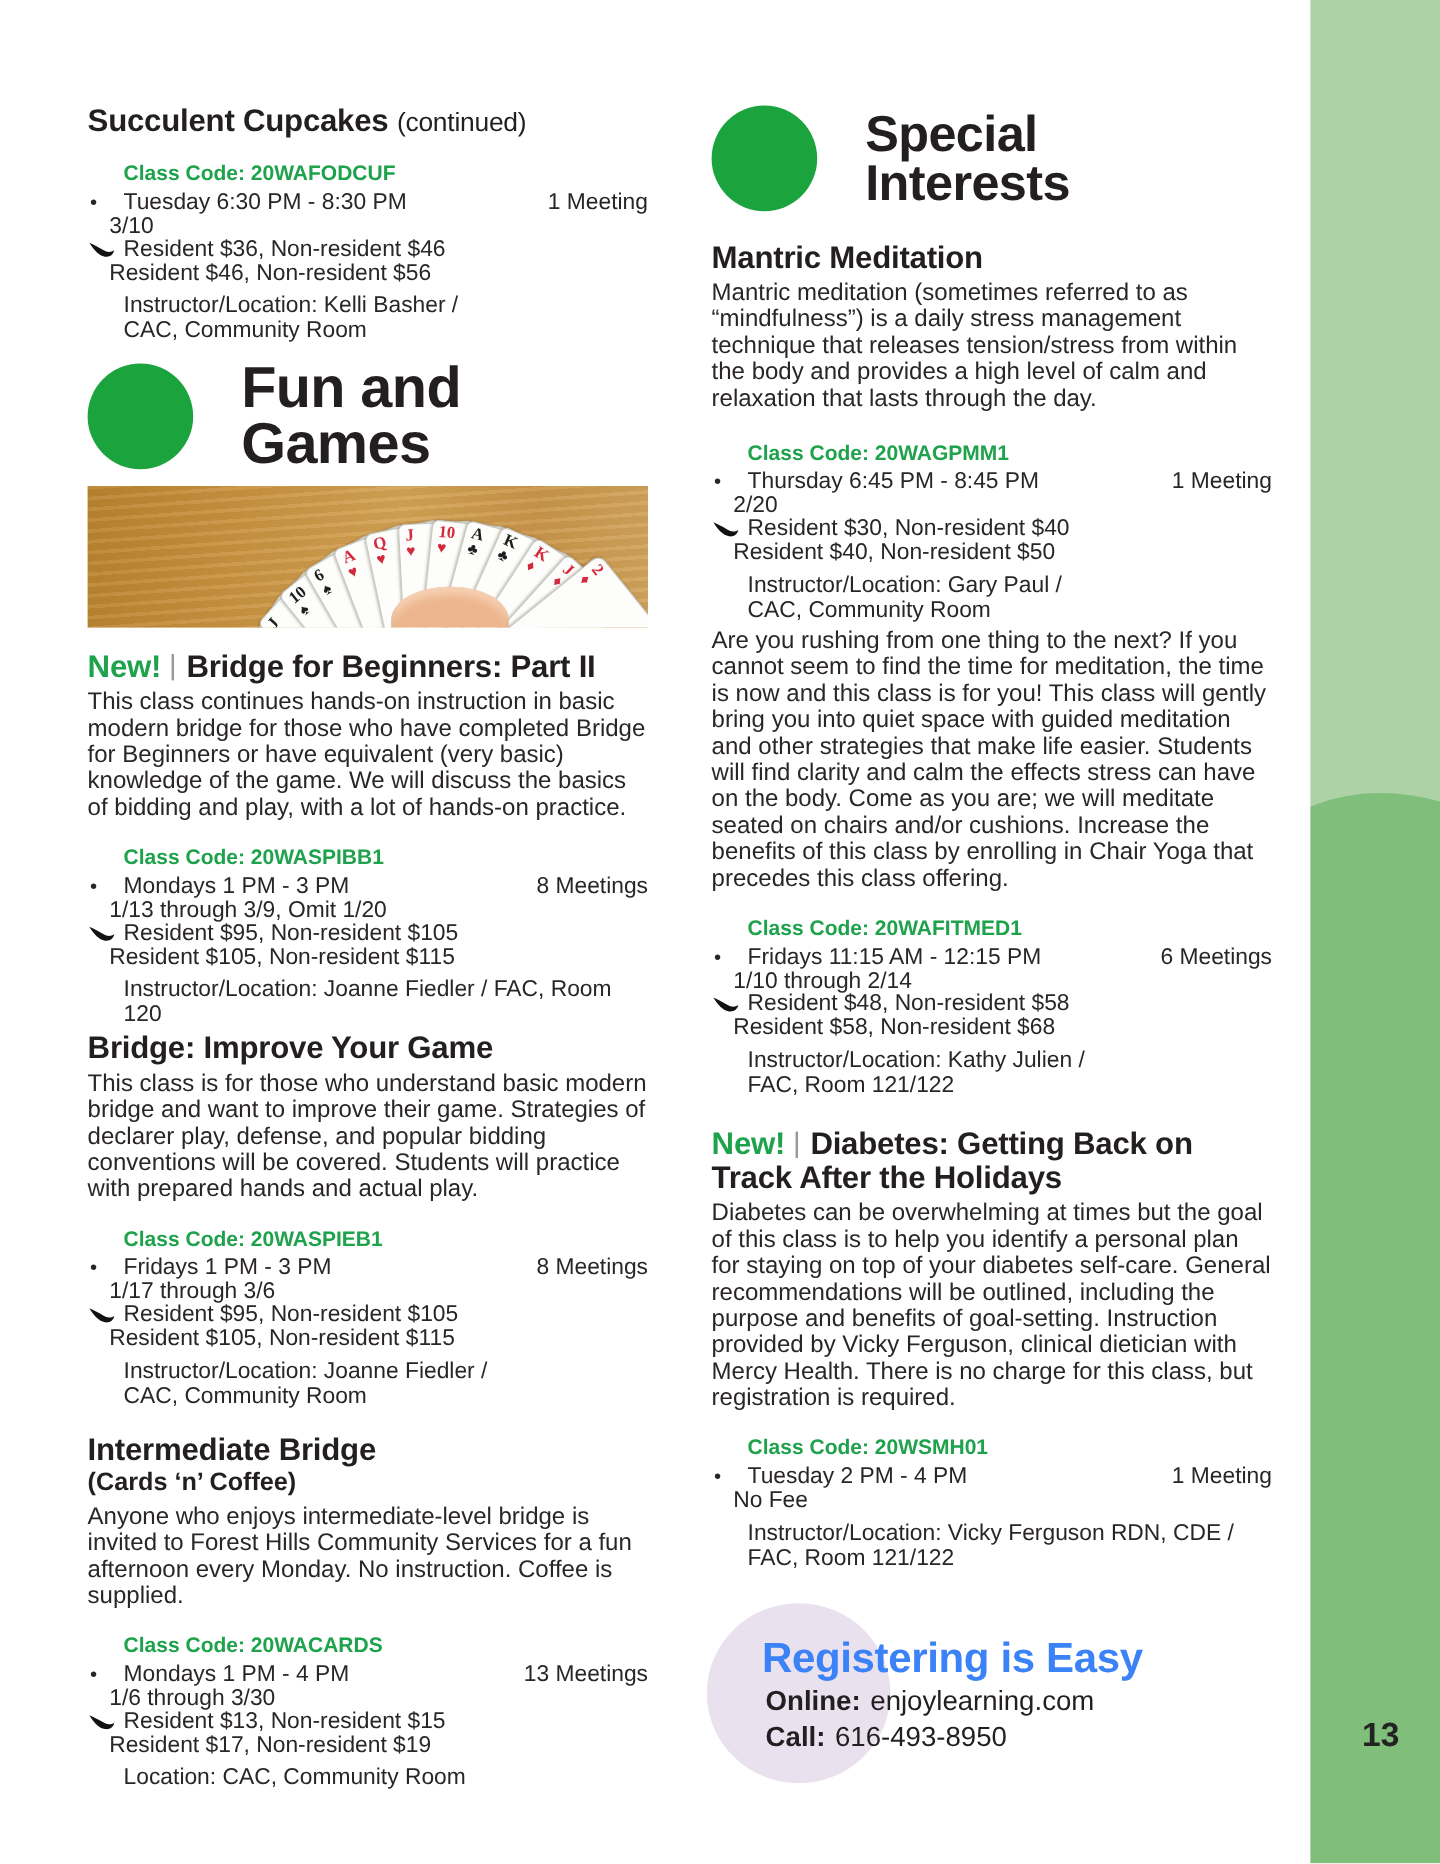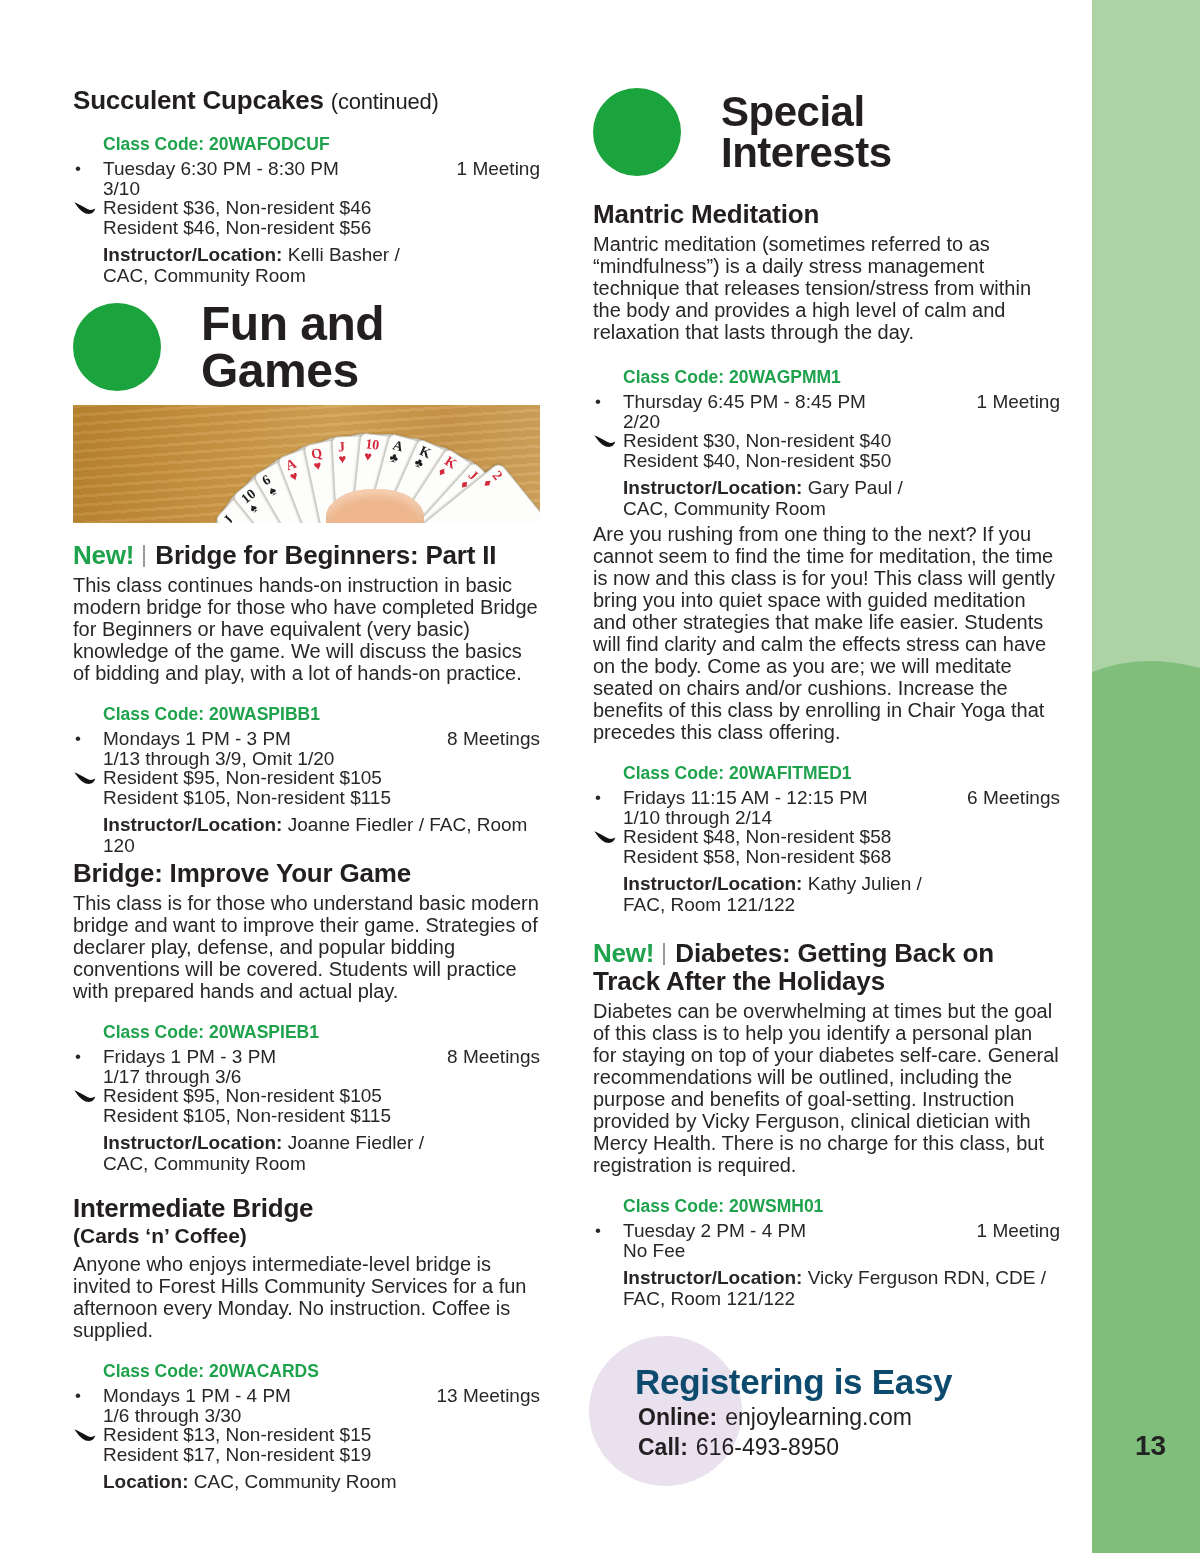--- a/index.html
+++ b/index.html
@@ -25,23 +25,23 @@
   .subtitle { font-size:21px; font-weight:700; color:#231f20; margin-top:2px; }
   .new-flag { color:#1fa24c; font-weight:700; font-size:26px; }
   .flag-sep { display:inline-block; width:0; border-left:2px solid #9a9a9a; height:22px; margin:0 10px 0 9px; vertical-align:-3px; }
   p.desc { font-size:20px; line-height:22px; margin-top:5px; color:#2a2627; }
   .class-code { margin:20px 0 4px 30px; font-size:17.5px; font-weight:700; color:#1fa24c; }
   .row { font-size:19px; line-height:19.5px; display:flex; align-items:flex-start; }
   .bullet-col { width:30px; flex:none; font-size:17px; padding-left:2px; }
   .icon-col { width:30px; flex:none; padding-top:3px; }
   .grow { flex:1; }
   .meet { flex:none; margin-left:auto; }
-  .indent { margin-left:30px; }
+  .indent { margin-left:18px; }
   .loc { margin:7px 0 0 30px; font-size:19px; line-height:21px; }
-  .loc b { font-weight:700; }
+  .loc b { font-weight:400; }
 
   
   .big-head { display:flex; align-items:center;gap:30px; }
   .green-circle { width:88px; height:88px; border-radius:50%; background:#1ba43d; flex:none; }
   .big-head h1 { font-size:48px; font-weight:700; color:#231f20; letter-spacing:-0.5px; margin-left:10px; line-height:0.98; }
   .big-head.two-line h1 { font-size:42px; }
 
   
   .photo { position:absolute; left:0; top:405px; width:467px; height:118px; overflow:hidden;
     background:linear-gradient(97deg,#b9832f 0%,#c99442 28%,#d3a355 55%,#c9964a 78%,#d2a55e 100%); }
@@ -56,21 +56,21 @@
   .card.big { left:256px; top:16px; width:86px; height:118px; transform-origin:43px 199px; border-radius:8px; }
   .card.big .big-pip { position:absolute; left:50%; top:52%; transform:translate(-50%,-50%); font-size:46px; }
   .thumb { position:absolute; left:253px; top:84px; width:98px; height:58px; background:#edb68e;
     border-radius:48% 48% 40% 40%; box-shadow:inset 0 6px 8px rgba(255,235,215,0.55), inset 0 -4px 6px rgba(150,85,40,0.35); }
 
   
   .fee-icon svg { display:block; }
 
   
   .lav-circle { position:absolute; left:589px; top:1336px; width:153px; height:150px; border-radius:50%; background:#e9e1ee; }
-  .reg-title { position:absolute; left:635px; top:1362px; font-size:35px; font-weight:700; color:#0c4a6e; letter-spacing:-0.3px; }
+  .reg-title { position:absolute; left:635px; top:1362px; font-size:35px; font-weight:700; color:#3b82f6; letter-spacing:-0.3px; }
   .reg-line { position:absolute; left:638px; font-size:23px; color:#231f20; }
   .reg-online { top:1404px; } .reg-call { top:1434px; }
   .reg-line b { font-weight:700; margin-right:8px;text-align:right; }
 
   .page-num { position:absolute; left:1135px; top:1430px; font-size:28px; font-weight:700; color:#232323; }
 </style>
 </head>
 <body>
 
 <div class="page">

